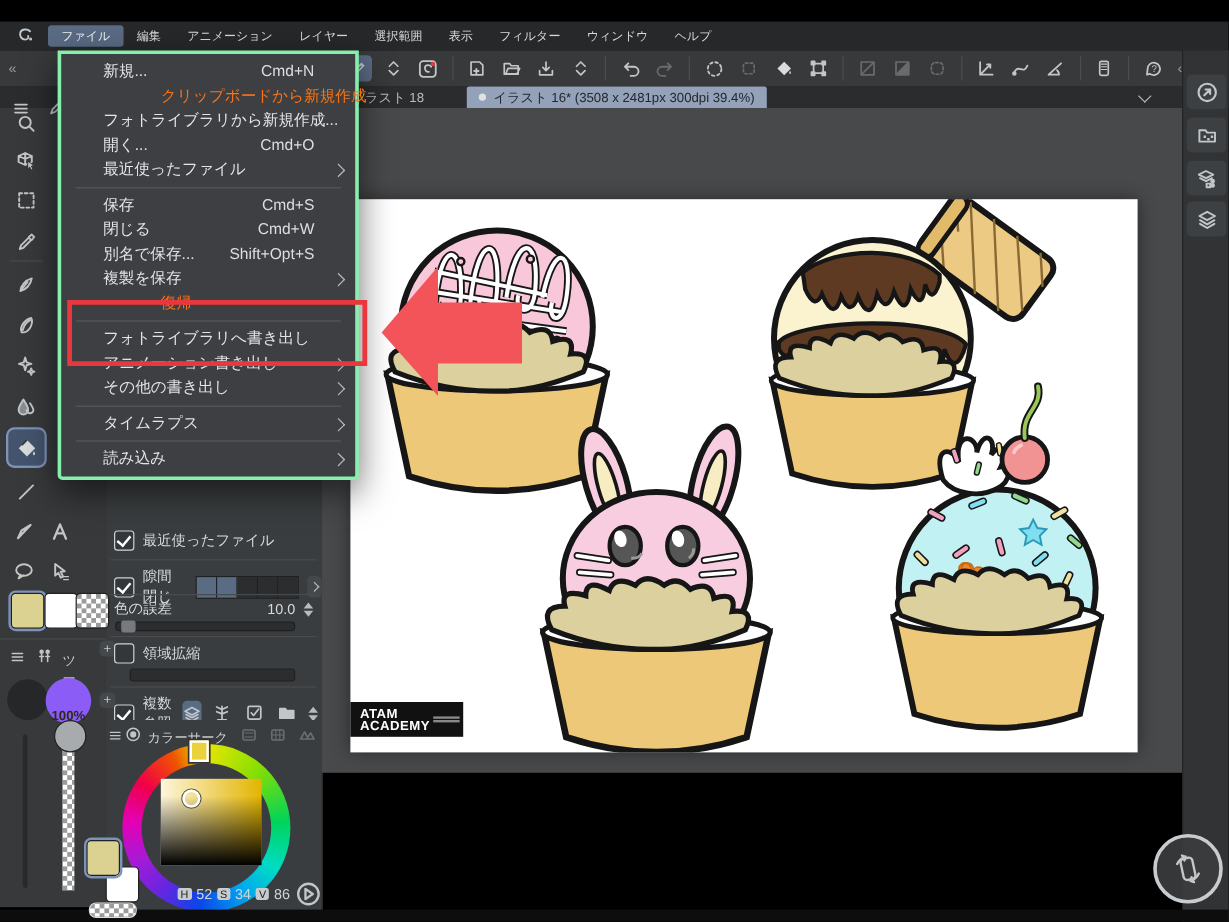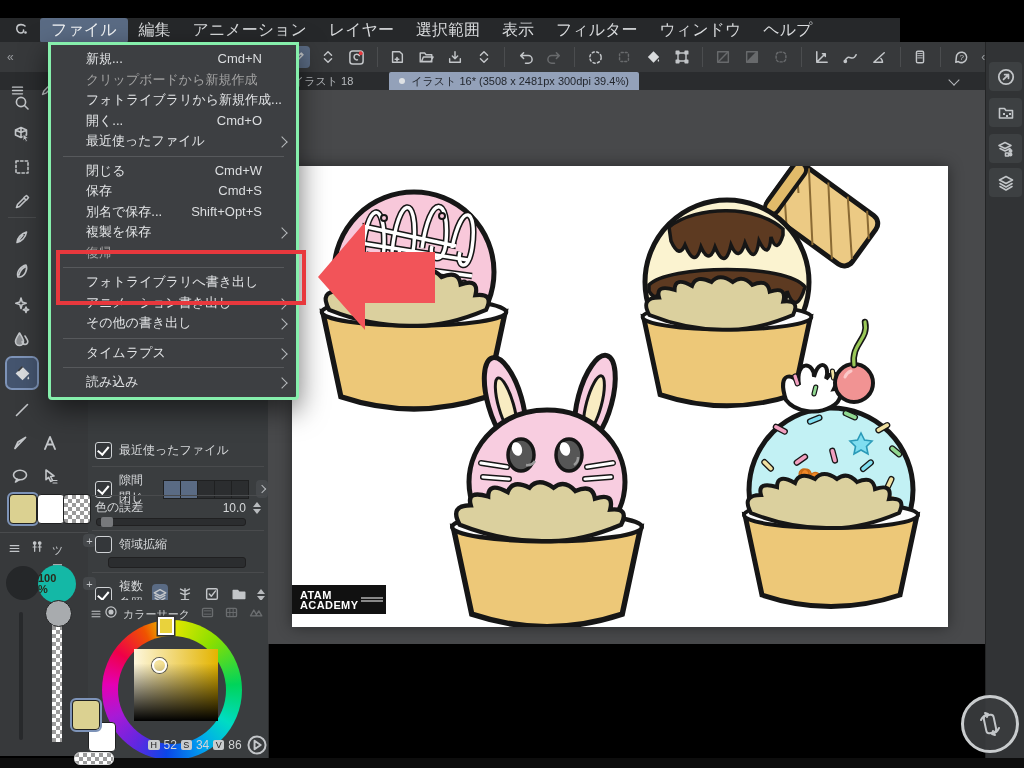--- a/index.html
+++ b/index.html
@@ -2,21 +2,21 @@
 <html><head>
 <meta charset="utf-8">
 <style>
   html,body{margin:0;padding:0;background:#000;}
   #app{position:relative;width:1024px;height:768px;background:#000;overflow:hidden;
        font-family:"Liberation Sans","DejaVu Sans",sans-serif;color:#d9dbdd;
        -webkit-font-smoothing:antialiased;}
   .abs{position:absolute;}
   .row{display:flex;align-items:center;}
   
-  #menubar{left:0;top:18px;width:900px;height:24px;background:#26282a;display:flex;align-items:center;font-size:16px;}
+  #menubar{left:0;top:18px;width:1024px;height:24px;background:#26282a;display:flex;align-items:center;font-size:10px;}
   .mb-item{padding:2px 11px;border-radius:3px;color:#d9dbdd;white-space:nowrap;}
   .mb-item.active{background:#5a6b84;color:#f2f4f6;}
   
   #toolbar{left:0;top:42px;width:1024px;height:30px;background:#37393b;display:flex;align-items:center;border-bottom:1px solid #232425;}
   .tb-group{display:flex;align-items:center;gap:7px;padding:0 9px;}
   .tb-sep{width:1px;height:20px;background:#4b4d4f;}
   .tbtn{width:22px;height:22px;display:flex;align-items:center;justify-content:center;border-radius:4px;position:relative;}
   .tbtn.active{background:#5a6b84;}
   .dis{opacity:.35;}
   svg.ic{stroke:#c3c6c9;fill:none;stroke-width:1.6;stroke-linecap:round;stroke-linejoin:round;}
@@ -60,21 +60,21 @@
   #canvasArea{left:268px;top:90px;width:717px;height:554px;background:#48494b;}
   #page{position:absolute;left:24px;top:76px;width:656px;height:461px;background:#ffffff;box-shadow:0 0 14px rgba(0,0,0,.45);}
   
   #rightbar{left:985px;top:42px;width:39px;height:726px;background:#313335;border-left:1px solid #232425;}
   .rbtn{position:absolute;left:3px;width:33px;height:29px;border-radius:4px;background:#3d4042;display:flex;align-items:center;justify-content:center;}
   
   #filemenu{left:48px;top:42px;width:245px;background:#3d3f42;border:3px solid #86efac;border-radius:0 0 4px 4px;
      box-shadow:0 10px 28px rgba(0,0,0,.55);padding:4px 0;z-index:40;font-size:13px;}
   .mi{position:relative;height:20.5px;line-height:20.5px;padding:0 10px 0 35px;display:flex;color:#e2e4e6;white-space:nowrap;}
   .mi .sc{margin-left:auto;padding-right:24px;color:#dcdee0;}
-  .mi.dis2{color:#a3a3a3;}
+  .mi.dis2{color:#f97316;margin-left:48px;}
   .mi .sub{position:absolute;right:10px;top:7px;}
   .msep{height:1px;background:#57595c;margin:4px 12px;}
   
   #redrect{left:56px;top:250px;width:242px;height:47px;border:4px solid #e8383d;z-index:45;}
   #redarrow{left:312px;top:218px;z-index:45;}
   
   #wm{position:absolute;left:0px;top:419px;width:94px;height:29px;background:#111;display:flex;align-items:center;padding:0 4px;box-sizing:border-box;color:#fff;}
   #wm .t1{font-size:11px;font-weight:bold;line-height:10px;letter-spacing:.4px;}
   #rotatebtn{left:961px;top:695px;width:52px;height:52px;border-radius:50%;border:3px solid #c9ccce;background:rgba(58,60,62,.92);display:flex;align-items:center;justify-content:center;z-index:30;}
 </style>
@@ -389,21 +389,21 @@
           <path d="M3 5h12 M3 9h12 M3 13h12"></path>
         </svg></span>
     <span style="position:absolute;left:30px;top:540px"><svg class="ic" width="14" height="14" viewBox="0 0 18 18">
           <circle cx="6" cy="4" r="1.6" fill="#c3c6c9"></circle>
           <path d="M6 6.5v8 M4 9h4"></path>
           <circle cx="12.5" cy="4" r="1.6" fill="#c3c6c9"></circle>
           <path d="M12.5 6.5v8 M10.5 9h4"></path>
         </svg></span>
     <span style="position:absolute;left:52px;top:543px;font-size:11px;color:#c6c9cc">ツー</span>
     <span style="position:absolute;left:6px;top:566px;width:34px;height:34px;border-radius:50%;background:#252729"></span>
-    <span style="position:absolute;left:38px;top:565px;width:38px;height:38px;border-radius:50%;background:#14b8a6;color:#2a2a1a;display:flex;flex-direction:column;align-items:flex-start;justify-content:center;font-size:11px;font-weight:bold;line-height:11px;z-index:3">
+    <span style="position:absolute;left:38px;top:565px;width:38px;height:38px;border-radius:50%;background:#8b5cf6;color:#2a2a1a;display:flex;flex-direction:row;align-items:flex-end;justify-content:center;font-size:11px;font-weight:bold;line-height:11px;z-index:3">
         <span>100</span>
         <span>%</span>
       </span>
     <span style="position:absolute;left:19px;top:612px;width:4px;height:128px;background:#27292b;border-radius:2px"></span>
     <span style="position:absolute;left:52px;top:618px;width:10px;height:124px" class="checker"></span>
     <span style="position:absolute;left:45px;top:600px;width:25px;height:25px;border-radius:50%;background:#a8abae;border:1px solid #202122;z-index:4"></span>
   </div>
 
   <div id="proppanel" class="abs">
     <div class="prow" style="top:352px">
@@ -702,26 +702,26 @@
     <div class="mi">
         <span>開く...</span>
         <span class="sc">Cmd+O</span>
       </div>
     <div class="mi">
         <span>最近使ったファイル</span>
         <span class="chv sub" style="transform:rotate(-45deg)"></span>
       </div>
     <div class="msep"></div>
     <div class="mi">
+        <span>保存</span>
+        <span class="sc">Cmd+S</span>
+      </div>
+    <div class="mi">
         <span>閉じる</span>
         <span class="sc">Cmd+W</span>
-      </div>
-    <div class="mi">
-        <span>保存</span>
-        <span class="sc">Cmd+S</span>
       </div>
     <div class="mi">
         <span>別名で保存...</span>
         <span class="sc">Shift+Opt+S</span>
       </div>
     <div class="mi">
         <span>複製を保存</span>
         <span class="chv sub" style="transform:rotate(-45deg)"></span>
       </div>
     <div class="mi dis2">

